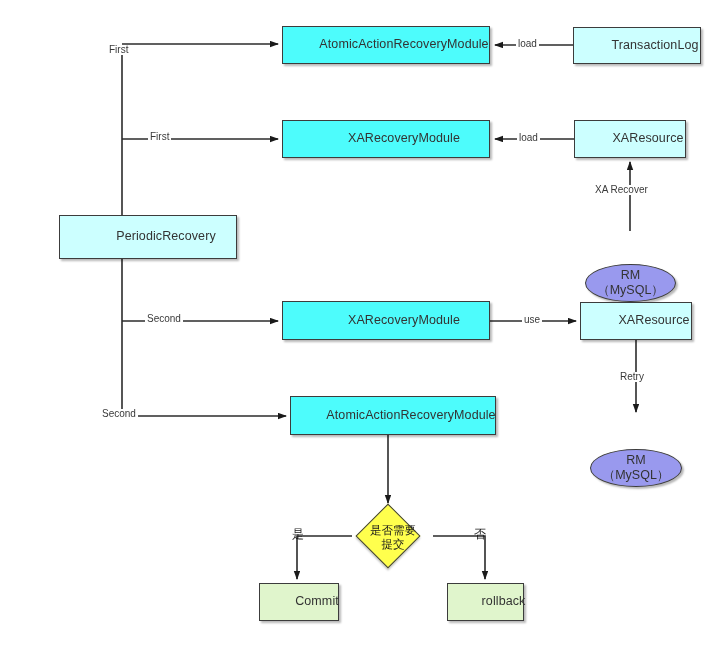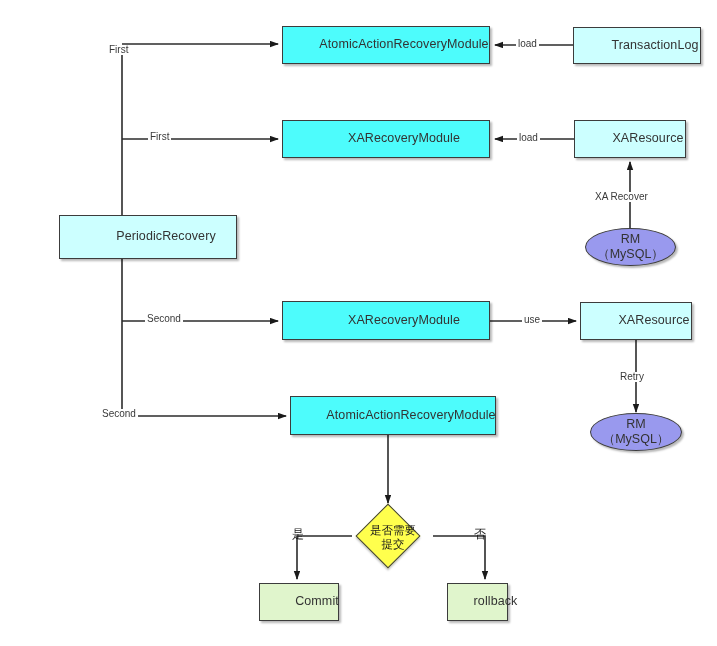--- a/index.html
+++ b/index.html
@@ -49,20 +49,21 @@
     align-items: center;
     justify-content: center;
     text-align: center;
     color: #333333;
     font-size: 12.5px;
     line-height: 1.18;
     background: #9999ee;
     border: 1.6px solid #3c3c3c;
     border-radius: 50%;
     box-shadow: 2px 2px 2px rgba(0,0,0,0.28);
+    margin-top: 36px;
   }
   .node-diamond {
     position: absolute;
     box-sizing: border-box;
     background: #ffff4d;
     border: 1.6px solid #3c3c3c;
     transform: rotate(45deg);
     box-shadow: 1.5px 1.5px 2px rgba(0,0,0,0.22);
   }
   .diamond-label {
@@ -181,33 +182,33 @@
   <div class="node-diamond" style="left:365px; top:513px; width:46px; height:46px;"></div>
   <div class="diamond-label" style="left:353px; top:522px; width:80px; height:30px;align-items:center;">
     <span>是否需要</span>
     <span>提交</span>
   </div>
 
   <div class="node node-green" style="left:259px; top:583px; width:80px; height:38px;">
     <span>Commit</span>
   </div>
 
-  <div class="node node-green" style="left:447px; top:583px; width:61px; height:38px;">
+  <div class="node node-green" style="left:447px; top:583px; width:77px; height:38px;">
     <span>rollback</span>
   </div>
 
   <div class="edge-label" style="left:107px; top:45px;">First</div>
 
   <div class="edge-label" style="left:148px; top:132px;">First</div>
 
   <div class="edge-label" style="left:516px; top:39px;">load</div>
 
   <div class="edge-label" style="left:517px; top:133px;">load</div>
 
-  <div class="edge-label" style="left:593px; top:192px;">XA Recover</div>
+  <div class="edge-label" style="left:593px; top:185px;">XA Recover</div>
 
   <div class="edge-label" style="left:145px; top:314px;">Second</div>
 
   <div class="edge-label" style="left:100px; top:409px;">Second</div>
 
   <div class="edge-label" style="left:522px; top:315px;">use</div>
 
   <div class="edge-label" style="left:618px; top:372px;">Retry</div>
 
   <div class="edge-label-cjk" style="left:292px; top:528px;">是</div>

